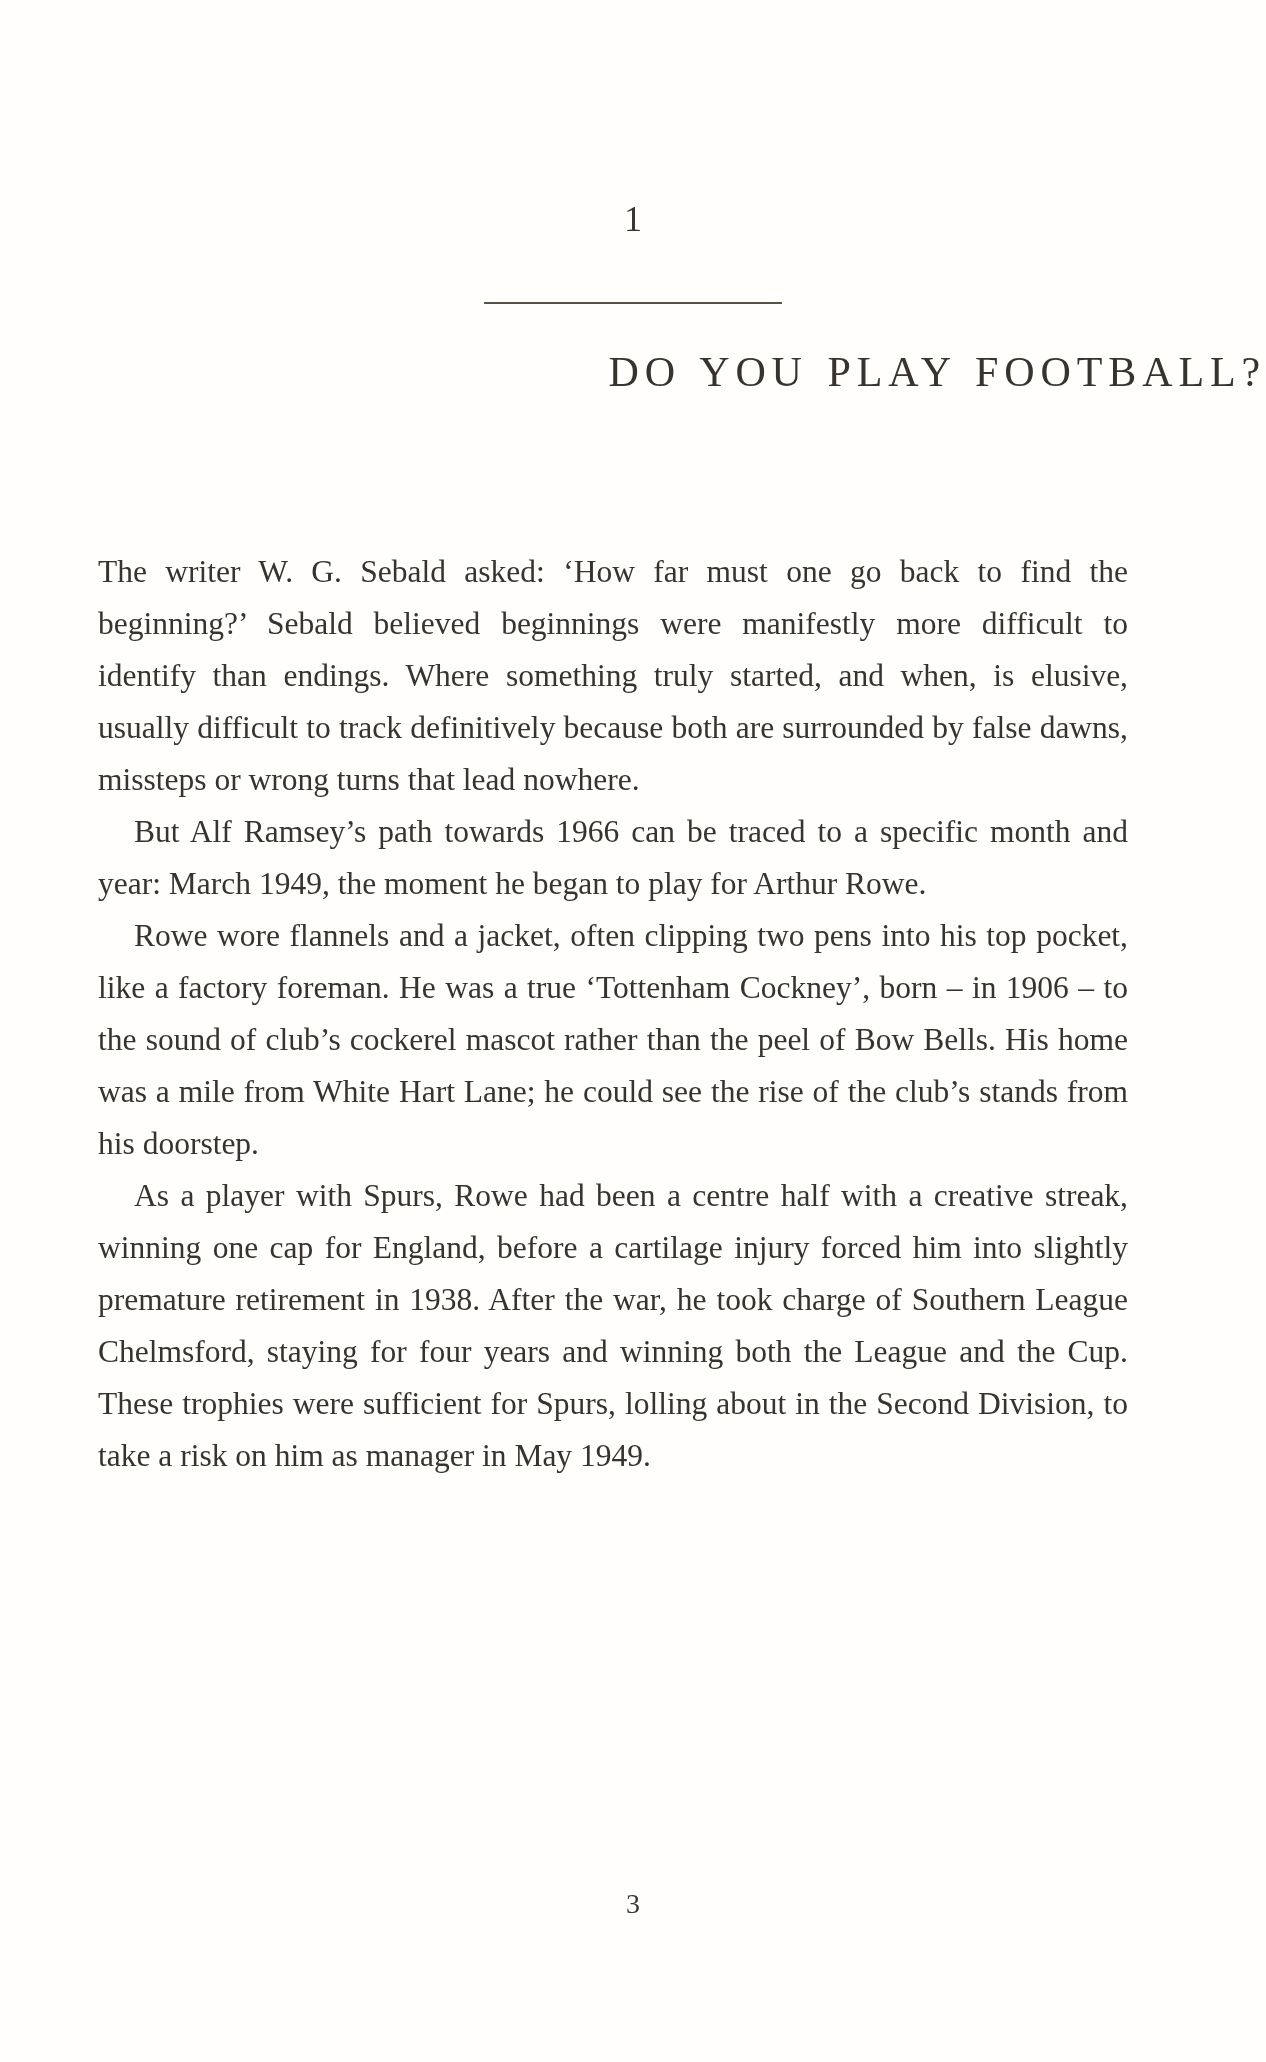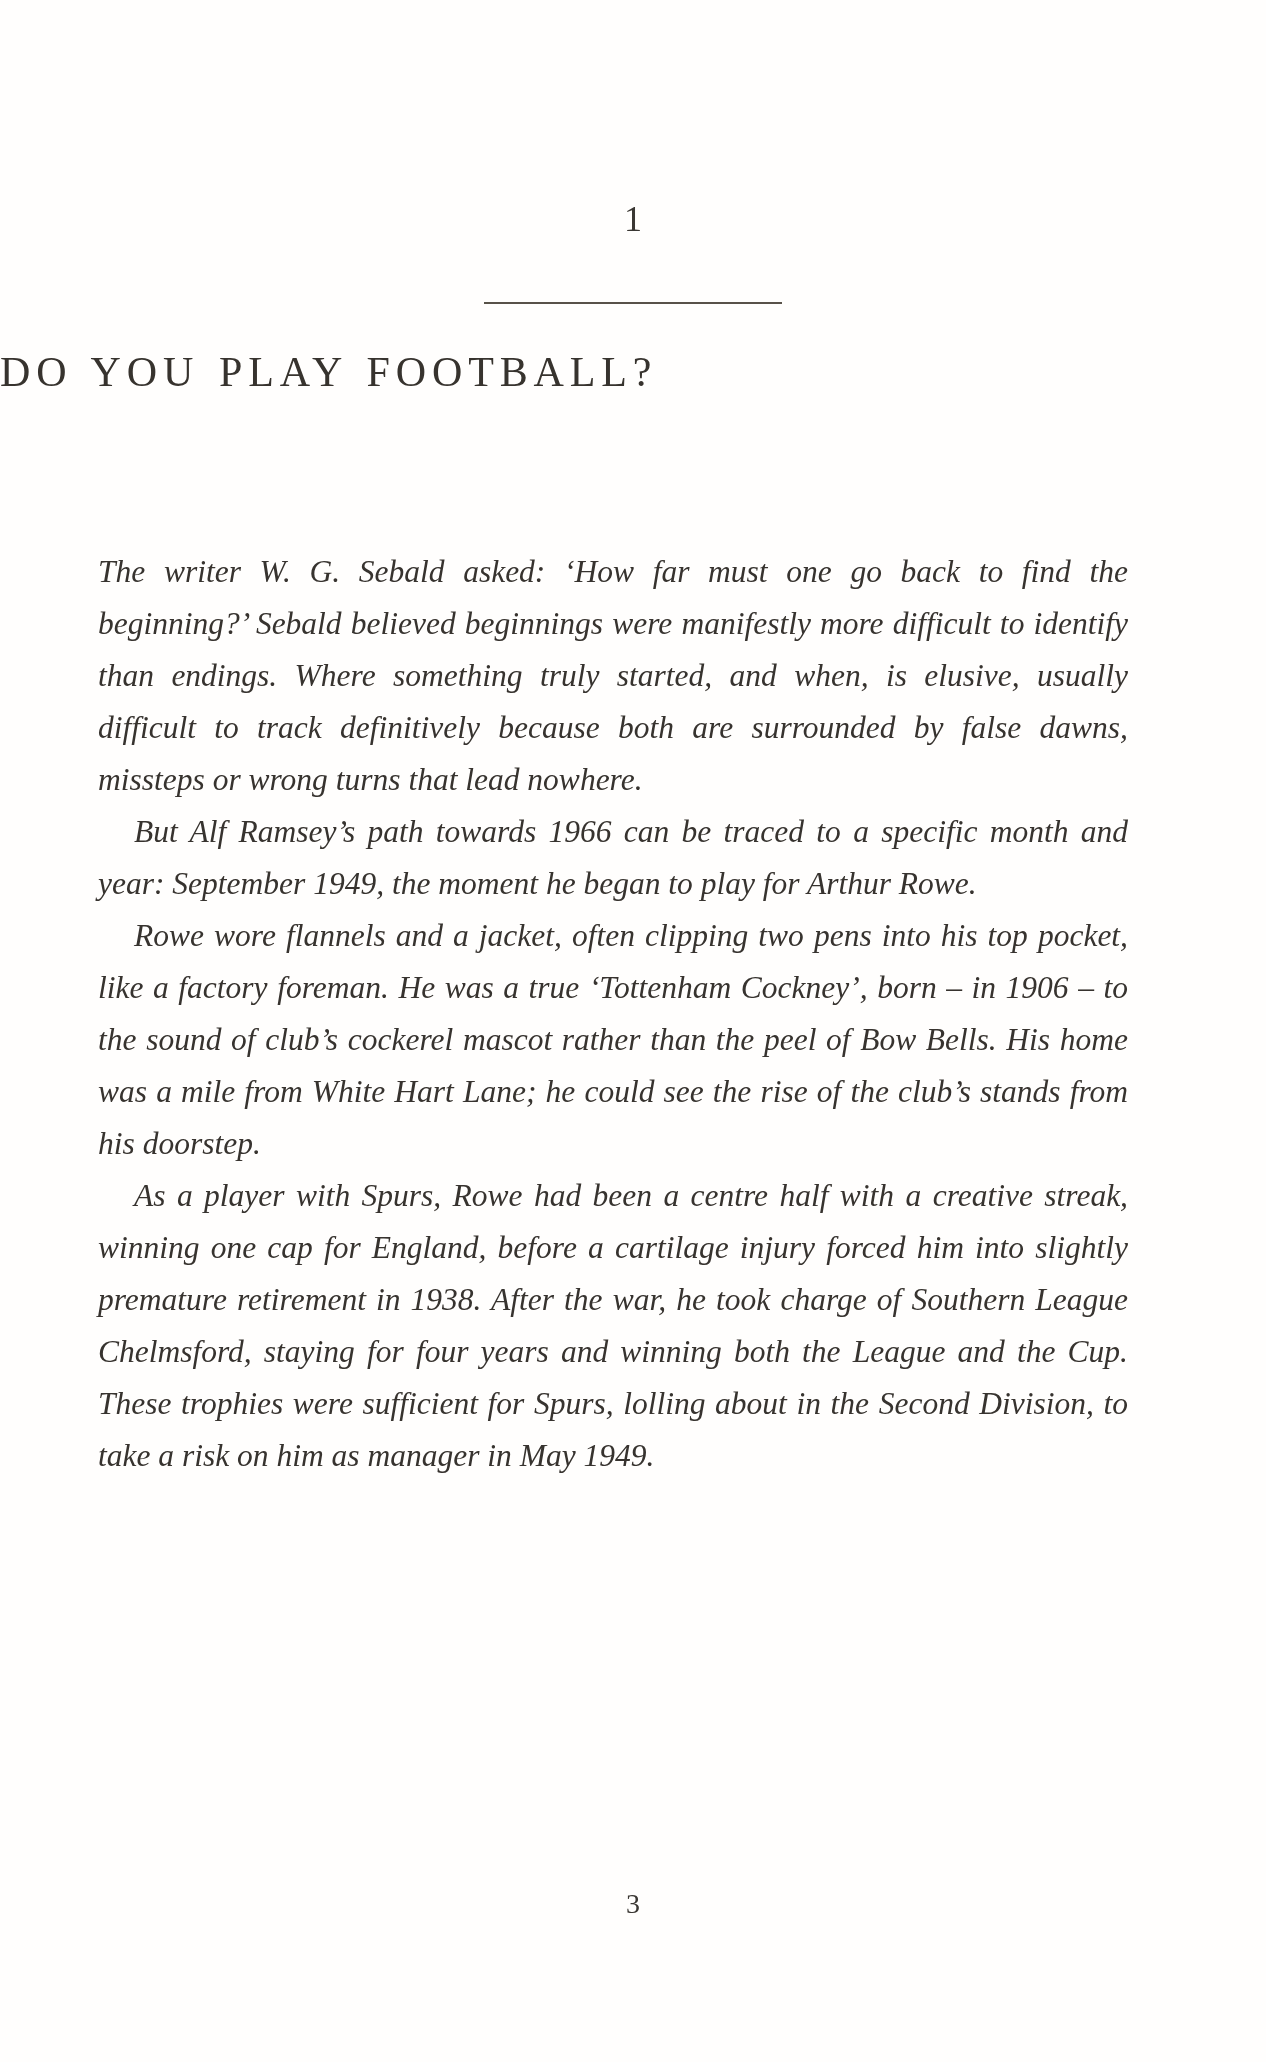--- a/index.html
+++ b/index.html
@@ -31,41 +31,40 @@
     transform: translateX(-50%);
     width: 298px;
     border: none;
     border-top: 2px solid #585249;
   }
   .chapter-title {
     position: absolute;
     top: 348px;
     left: 0;
     width: 100%;
-    text-align: left;
+    text-align: right;
     font-size: 42px;
     font-weight: 400;
     letter-spacing: 0.14em;
     word-spacing: 0.08em;
     color: #37332e;
     white-space: nowrap;
   }
   .body-text {
     position: absolute;
     top: 546px;
     left: 98px;
     width: 1030px;
     font-size: 31.5px;
     line-height: 52px;
     text-align: justify;
     color: #37332f;
   }
   .para {
     text-indent: 36px;
-    font-style: italic;
   }
   .para.first {
     text-indent: 0;
   }
   .page-number {
     position: absolute;
     top: 1888px;
     left: 0;
     width: 100%;
     text-align: center;
@@ -79,20 +78,20 @@
 <div class="book-page">
 
   <div class="chapter-number">1</div>
 
   <hr class="divider">
 
   <h1 class="chapter-title">DO YOU PLAY FOOTBALL?</h1>
 
   <div class="body-text">
     <p class="para first">The writer W. G. Sebald asked: ‘How far must one go back to find the beginning?’ Sebald believed beginnings were manifestly more difficult to identify than endings. Where something truly started, and when, is elusive, usually difficult to track definitively because both are surrounded by false dawns, missteps or wrong turns that lead nowhere.</p>
-    <p class="para">But Alf Ramsey’s path towards 1966 can be traced to a specific month and year: September 1949, the moment he began to play for Arthur Rowe.</p>
+    <p class="para">But Alf Ramsey’s path towards 1966 can be traced to a specific month and year: March 1949, the moment he began to play for Arthur Rowe.</p>
     <p class="para">Rowe wore flannels and a jacket, often clipping two pens into his top pocket, like a factory foreman. He was a true ‘Tottenham Cockney’, born – in 1906 – to the sound of club’s cockerel mascot rather than the peel of Bow Bells. His home was a mile from White Hart Lane; he could see the rise of the club’s stands from his doorstep.</p>
     <p class="para">As a player with Spurs, Rowe had been a centre half with a creative streak, winning one cap for England, before a cartilage injury forced him into slightly premature retirement in 1938. After the war, he took charge of Southern League Chelmsford, staying for four years and winning both the League and the Cup. These trophies were sufficient for Spurs, lolling about in the Second Division, to take a risk on him as manager in May 1949.</p>
   </div>
 
   <div class="page-number">3</div>
 
 </div>
 
 </body></html>

